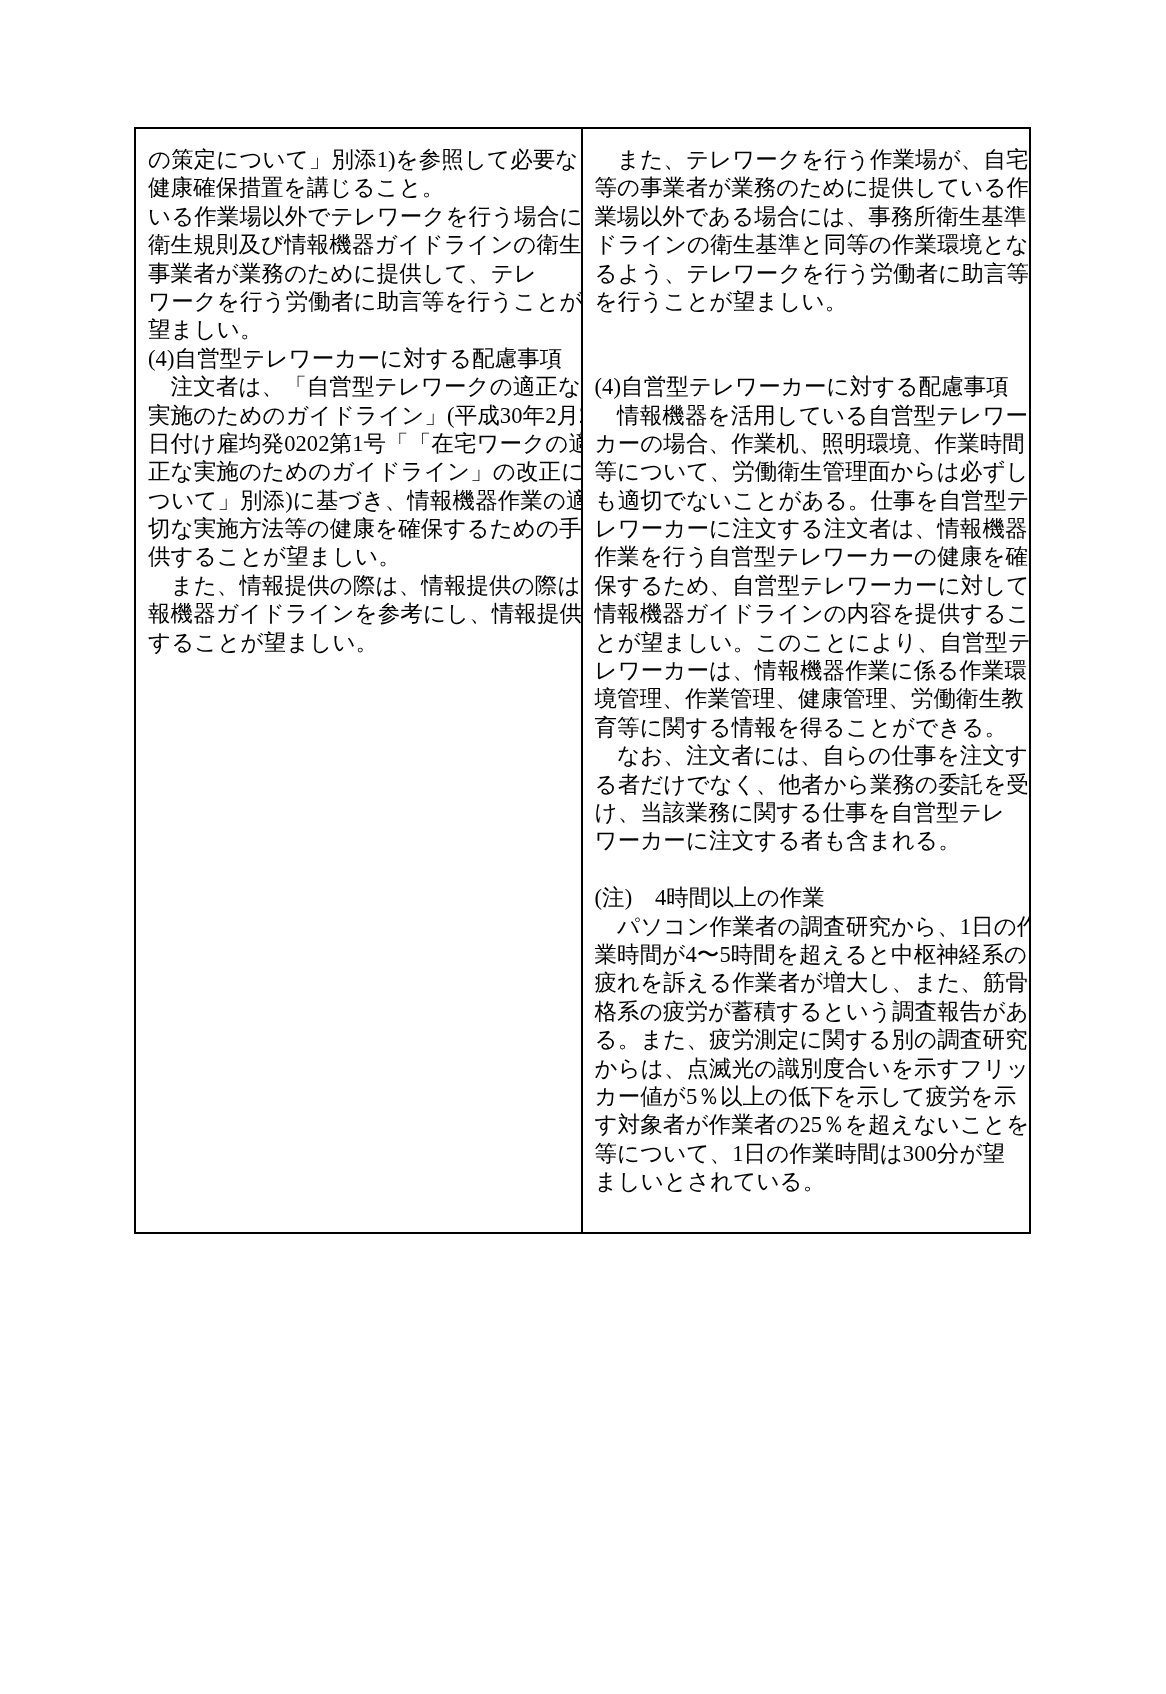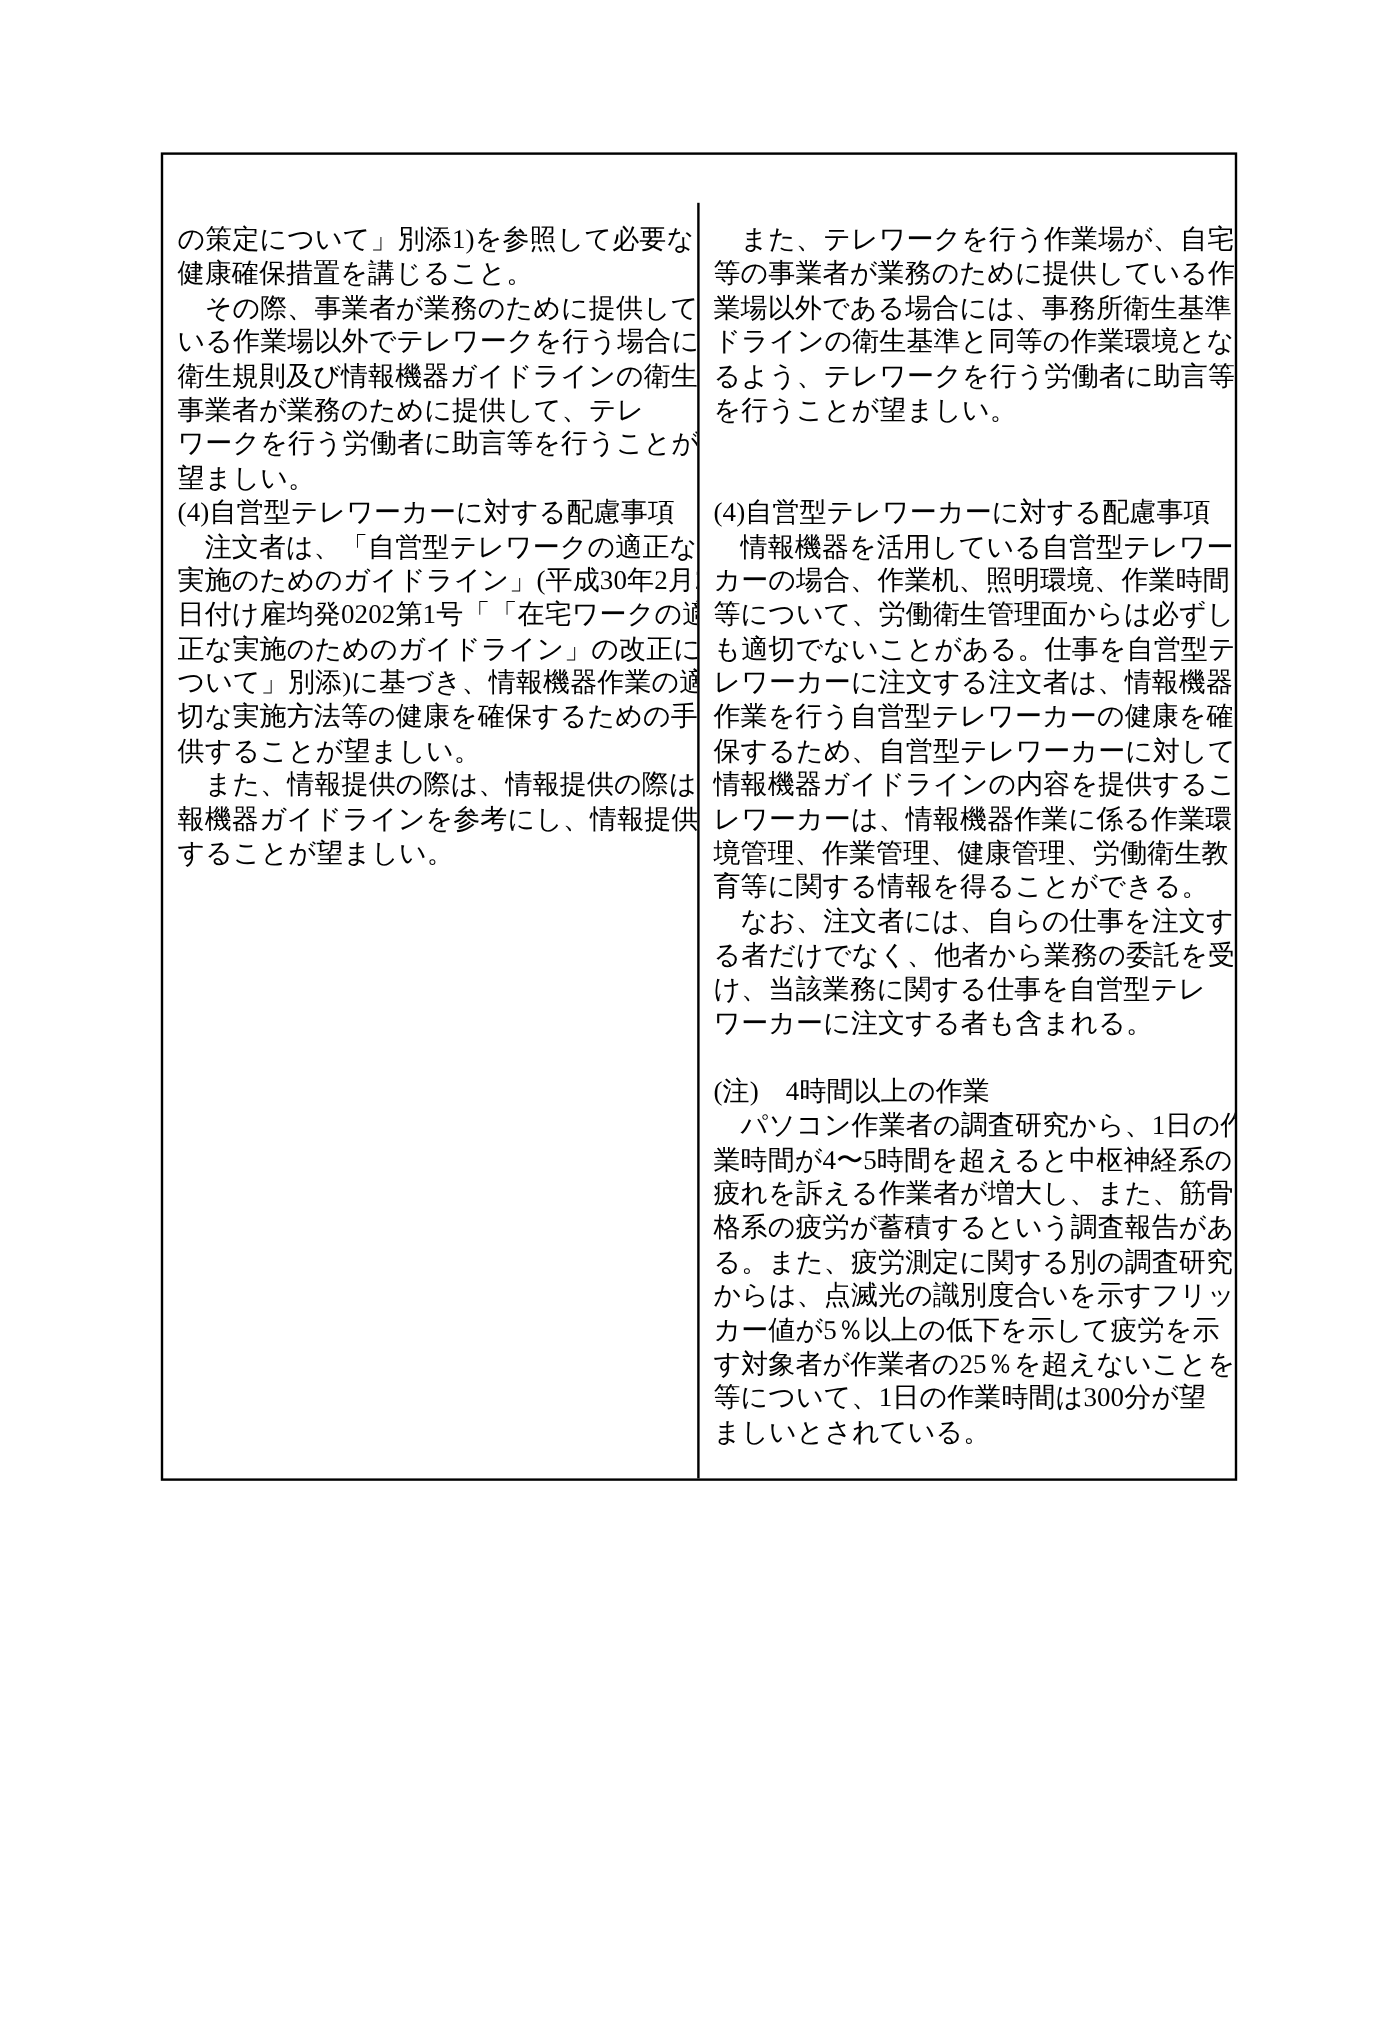--- a/index.html
+++ b/index.html
@@ -25,41 +25,39 @@
     background: var(--bg, #ffffff);
     display: flex;
     flex-direction: row;
   }
   .col {
     flex: 1 1 50%;
     box-sizing: border-box;
     padding: 17px 6px 5px 12px;
     overflow: hidden;
     color: var(--ink, #000000);
-    margin-top: 40px;
   }
   .col-left {
     border-right: 2px solid var(--border, #000000);
   }
   .line {
     height: 28.4px;
     line-height: 28.4px;
     font-size: 22.5px;
     letter-spacing: 0.1px;
     white-space: pre;
   }
 </style>
 </head>
 <body style="background: rgb(255, 255, 255);">
 
 <div class="doc-table">
   <div class="col col-left">
       <div class="line">の策定について」別添1)を参照して必要な</div>
       <div class="line">健康確保措置を講じること。</div>
-      <div class="line">　その際、事業者が業務のために提供して</div>
       <div class="line">いる作業場以外でテレワークを行う場合に</div>
       <div class="line">衛生規則及び情報機器ガイドラインの衛生</div>
       <div class="line">事業者が業務のために提供して、テレ</div>
       <div class="line">ワークを行う労働者に助言等を行うことが</div>
       <div class="line">望ましい。</div>
       <div class="line">(4)自営型テレワーカーに対する配慮事項</div>
       <div class="line">　注文者は、「自営型テレワークの適正な</div>
       <div class="line">実施のためのガイドライン」(平成30年2月2</div>
       <div class="line">日付け雇均発0202第1号「「在宅ワークの適</div>
       <div class="line">正な実施のためのガイドライン」の改正に</div>
@@ -81,20 +79,21 @@
       <div class="line">&nbsp;</div>
       <div class="line">(4)自営型テレワーカーに対する配慮事項</div>
       <div class="line">　情報機器を活用している自営型テレワー</div>
       <div class="line">カーの場合、作業机、照明環境、作業時間</div>
       <div class="line">等について、労働衛生管理面からは必ずし</div>
       <div class="line">も適切でないことがある。仕事を自営型テ</div>
       <div class="line">レワーカーに注文する注文者は、情報機器</div>
       <div class="line">作業を行う自営型テレワーカーの健康を確</div>
       <div class="line">保するため、自営型テレワーカーに対して</div>
       <div class="line">情報機器ガイドラインの内容を提供するこ</div>
+      <div class="line">とが望ましい。このことにより、自営型テ</div>
       <div class="line">レワーカーは、情報機器作業に係る作業環</div>
       <div class="line">境管理、作業管理、健康管理、労働衛生教</div>
       <div class="line">育等に関する情報を得ることができる。</div>
       <div class="line">　なお、注文者には、自らの仕事を注文す</div>
       <div class="line">る者だけでなく、他者から業務の委託を受</div>
       <div class="line">け、当該業務に関する仕事を自営型テレ</div>
       <div class="line">ワーカーに注文する者も含まれる。</div>
       <div class="line">&nbsp;</div>
       <div class="line">(注)　4時間以上の作業</div>
       <div class="line">　パソコン作業者の調査研究から、1日の作</div>

